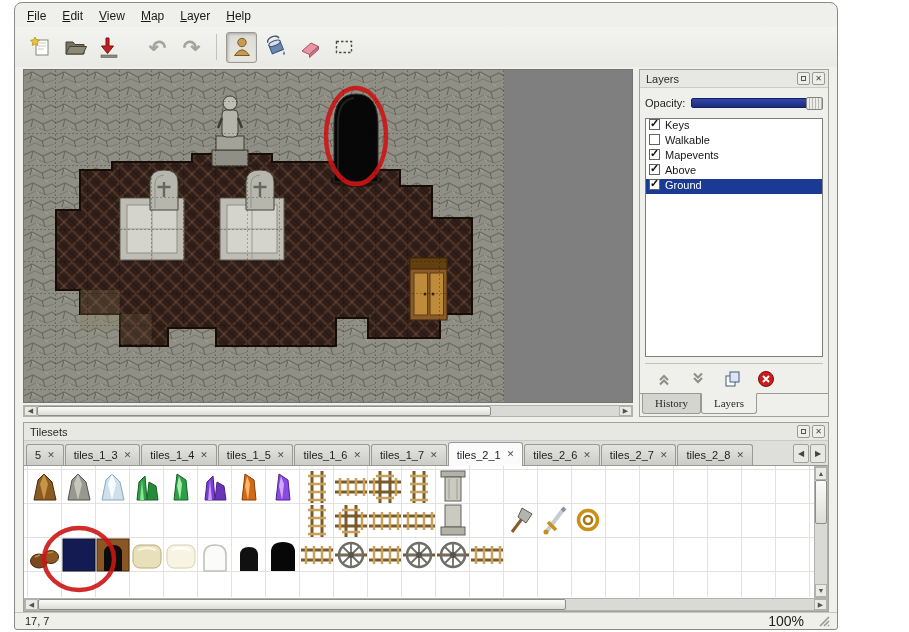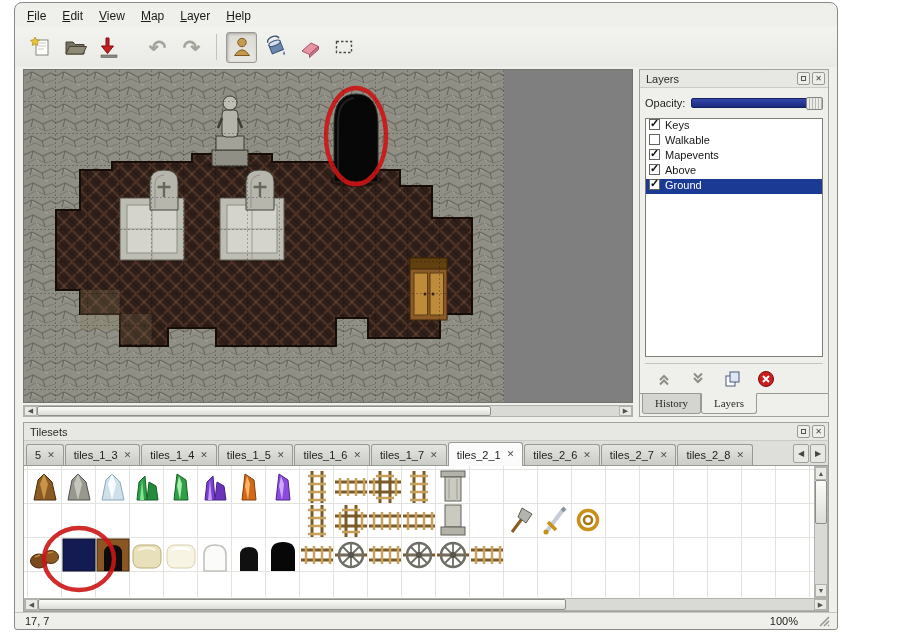--- a/index.html
+++ b/index.html
@@ -93,21 +93,21 @@
   .tab-scroll { margin-left:auto; display:flex; gap:1px; padding-bottom:2px; }
   .tab-scroll-btn { width:16px; height:19px; border:1px solid #a2a29c; background:#e7e7e3; border-radius:2px;
                     display:flex; align-items:center; justify-content:center; font-size:8px; color:#444; }
   .tileset-canvas-row { flex:1; display:flex; min-height:0; background:#fff; }
   .tileset-canvas { flex:1; overflow:hidden; }
   .tileset-hscroll { height:13px; }
 
   
   .statusbar { flex:1; display:flex; align-items:center; padding:0 6px 0 10px; border-top:1px solid #c6c6c2; }
   .status-left { font-size:11px; color:#222;text-align:right; }
-  .status-right { margin-left:auto; font-size:11px; color:#222; display:flex; align-items:center; gap:20px; }
+  .status-right { margin-left:auto; font-size:14px; color:#222; display:flex; align-items:center; gap:14px; }
 </style>
 </head>
 <body>
 
 <div class="window">
 
   <div class="menubar">
     <div class="menu-item">File</div>
     <div class="menu-item">Edit</div>
     <div class="menu-item">View</div>

